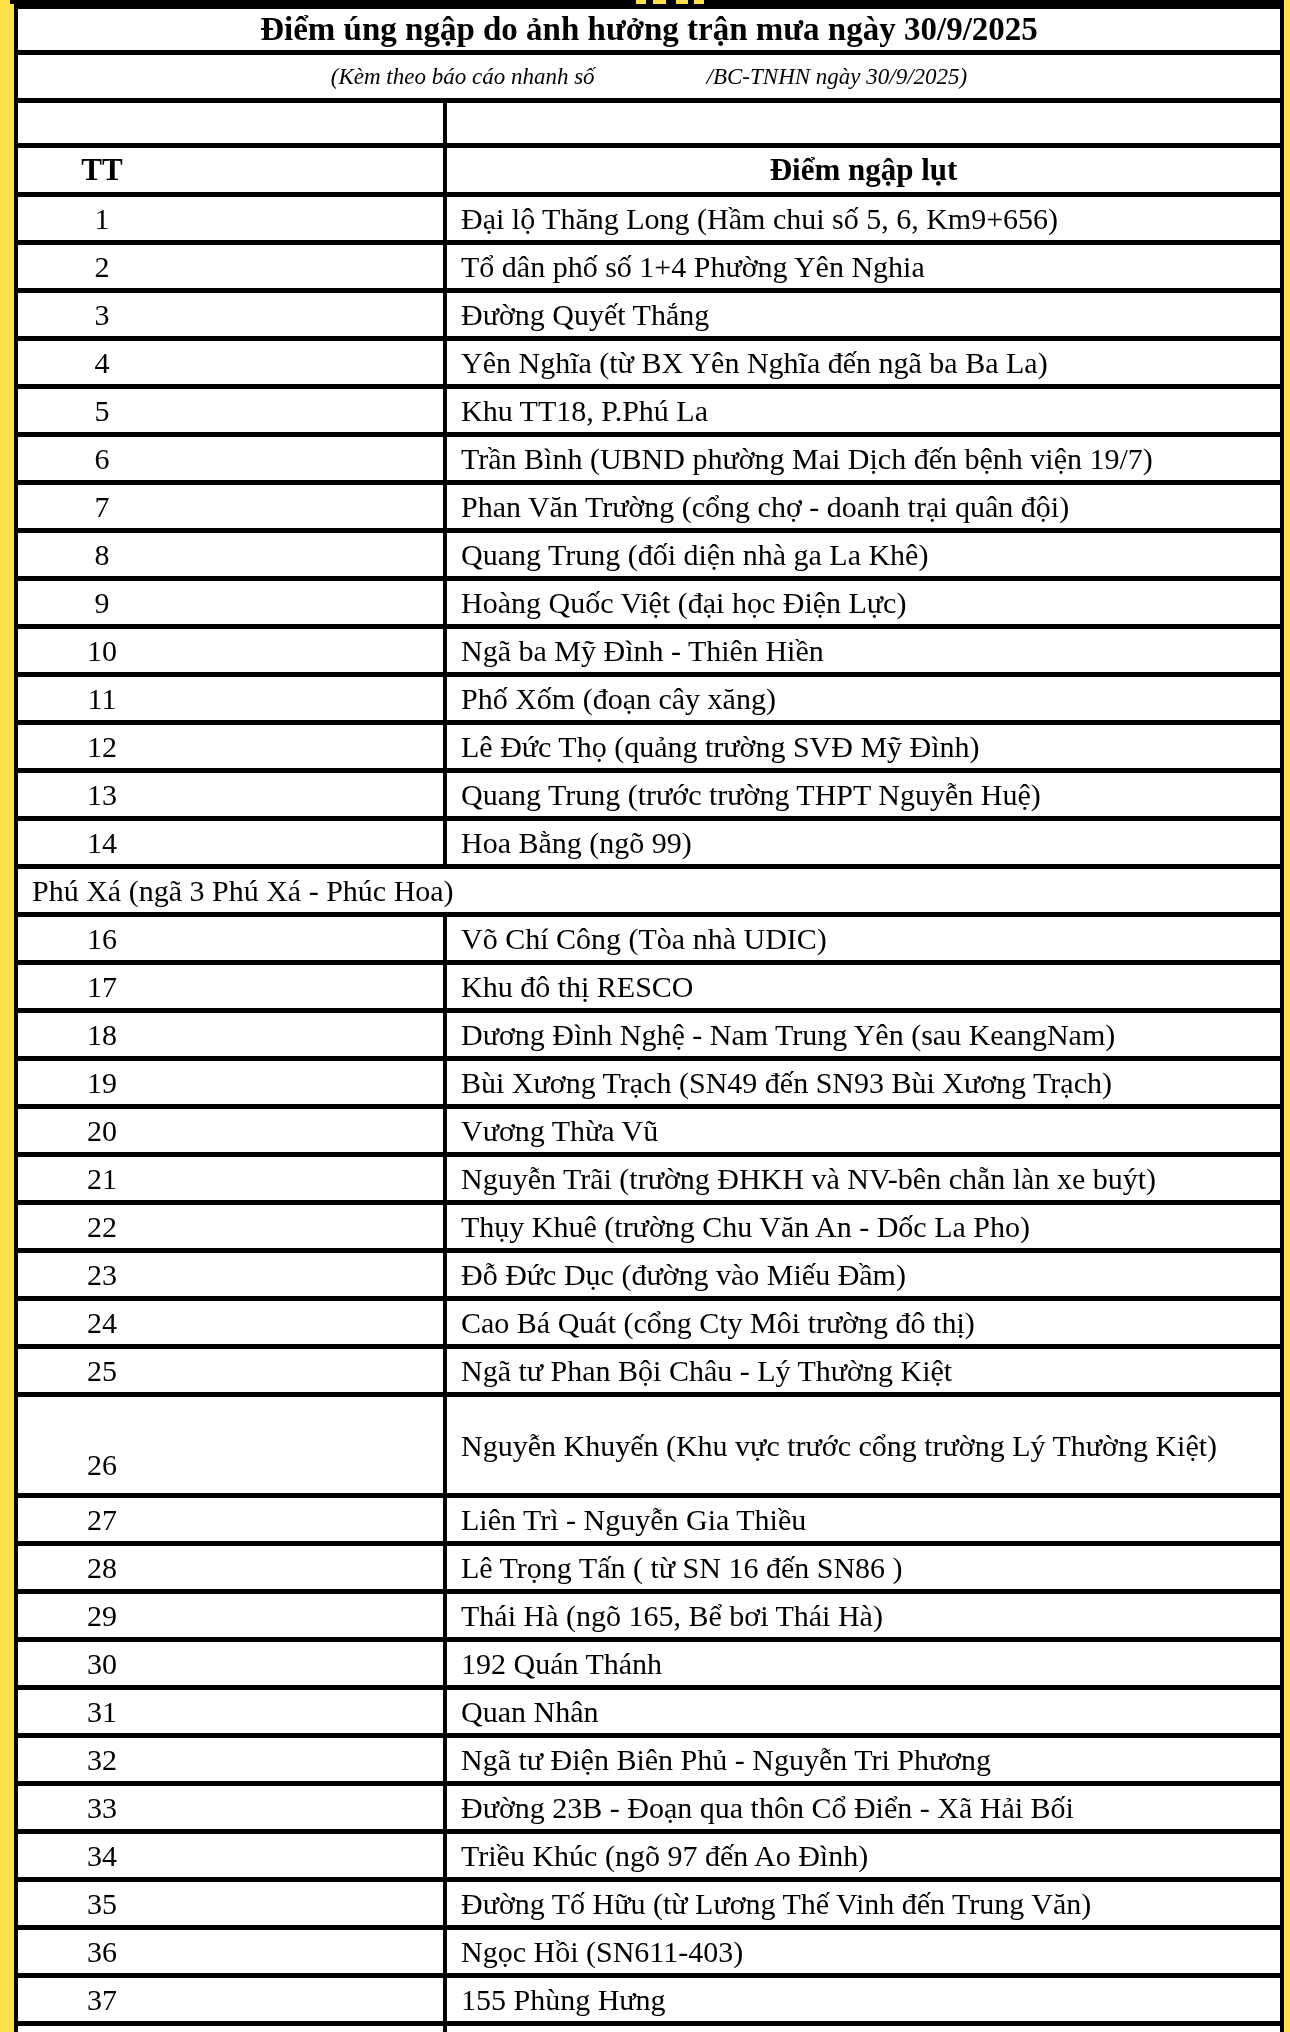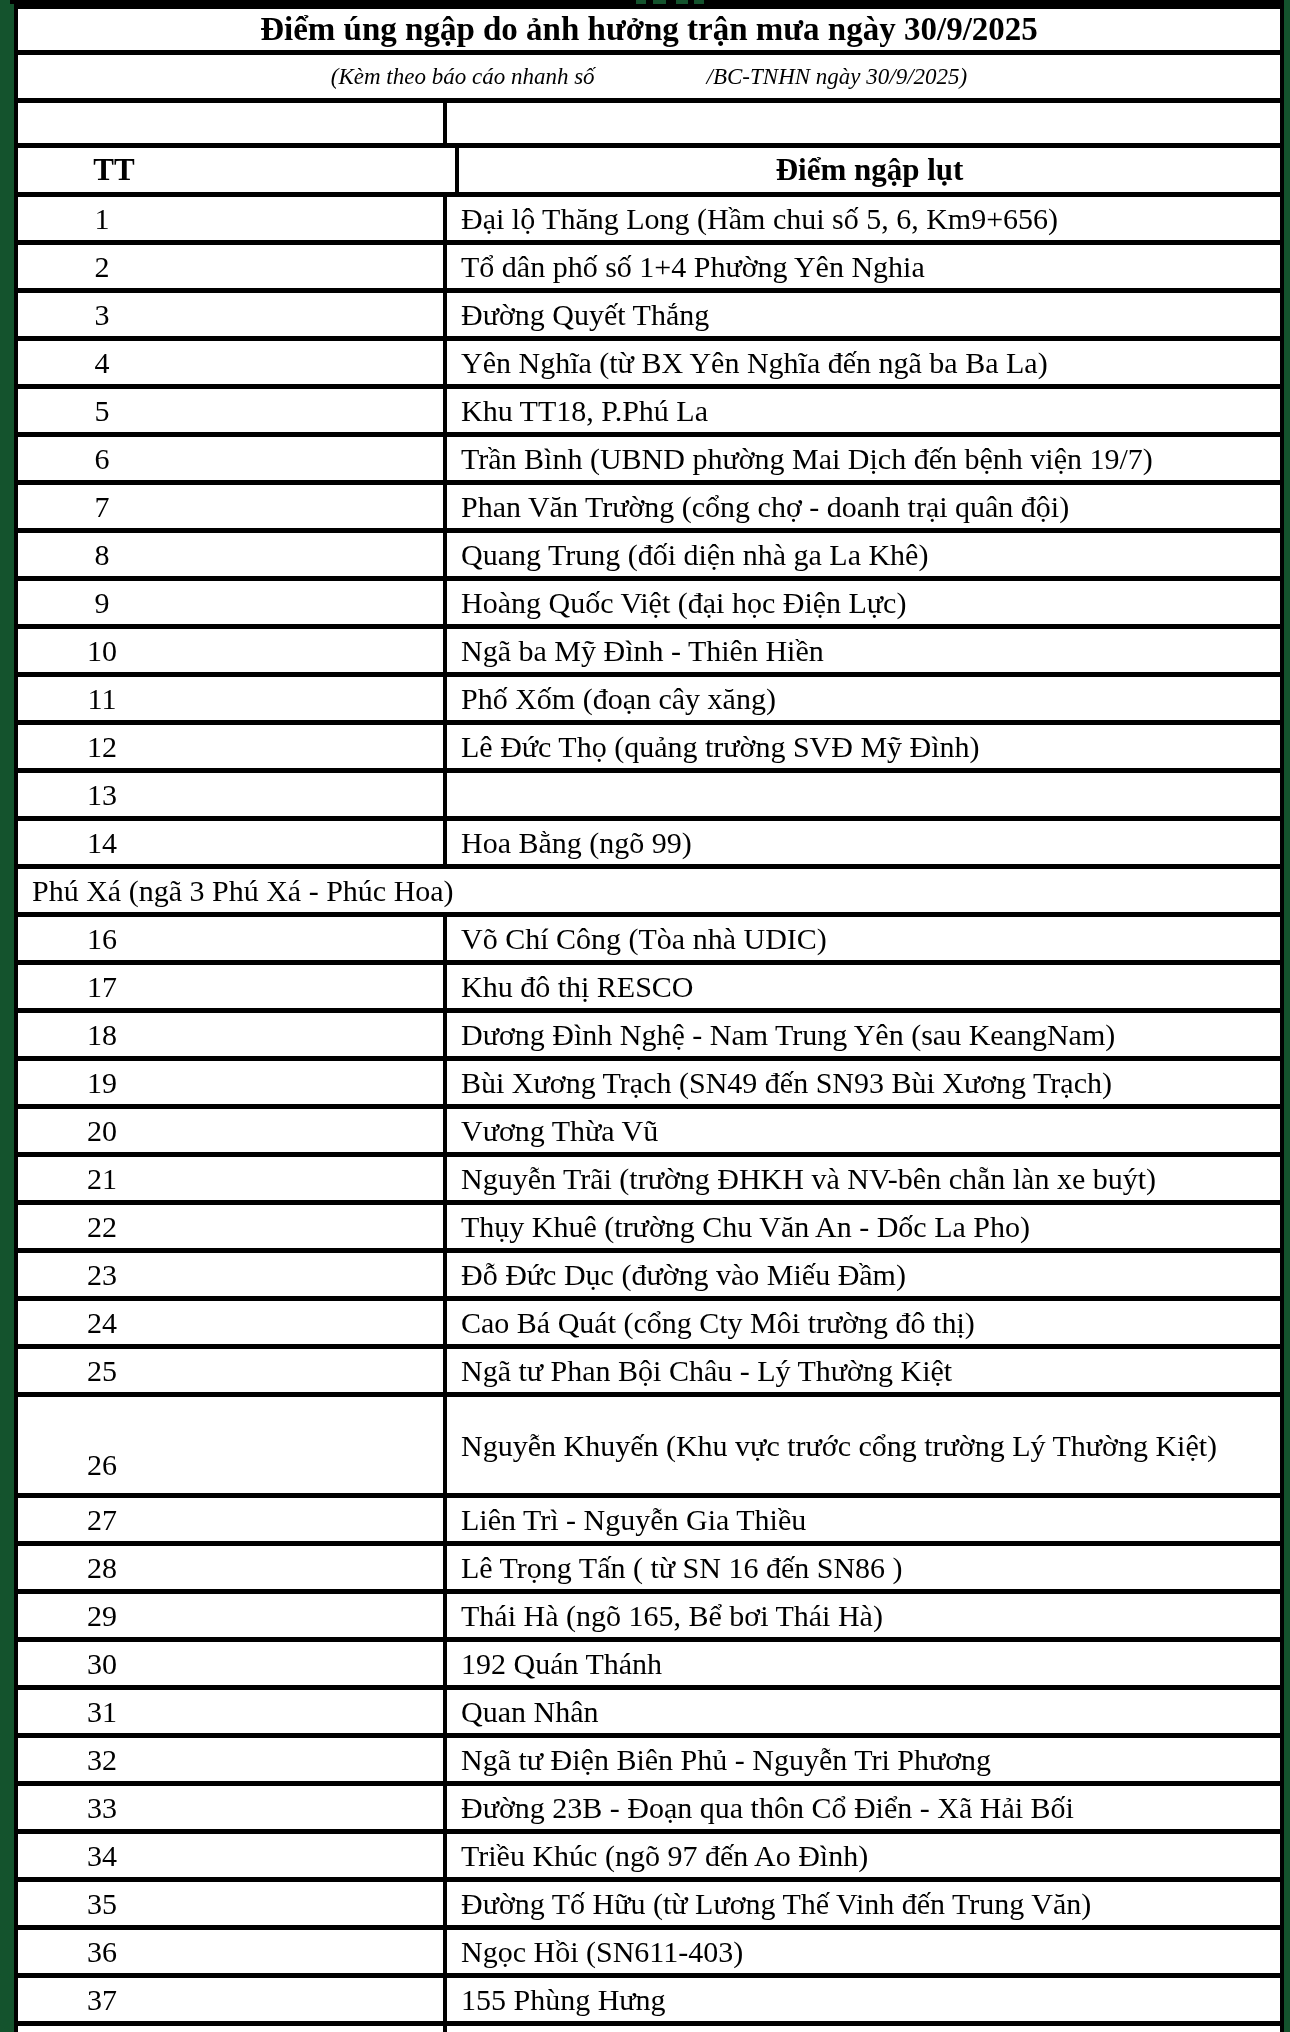--- a/index.html
+++ b/index.html
@@ -4,21 +4,21 @@
 <style>
   html, body {
     margin: 0;
     padding: 0;
     background: #ffffff;
   }
   .page {
     position: relative;
     width: 1290px;
     height: 2032px;
-    background: #14532d;
+    background: #fde047;
     overflow: hidden;
     font-family: "Liberation Serif", "DejaVu Serif", serif;
     color: #000000;
   }
   
   .stray-top { position: absolute; top: 0; left: 0; width: 1290px; height: 9px; }
   .stray-seg { position: absolute; top: 0; height: 4px; background: #000; }
   .stray-seg.left  { left: 10px;  width: 626px; }
   .stray-seg.right { left: 704px; width: 580px; }
   .frag { position: absolute; top: 0; background: #000; }
@@ -57,21 +57,20 @@
     font-style: italic;
     font-size: 23px;
     white-space: nowrap;
   }
   .subtitle-gap { display: inline-block; width: 112px; }
   .spacer-row { height: 45px; }
   .header-row {
     height: 49px;
     font-weight: bold;
     font-size: 31px;
-    padding-left: 12px;
   }
   .data-row { height: 48px; font-size: 30px; }
   .data-row.tall { height: 101px; }
   .bottom-sliver { height: 6px; border-bottom: none; }
 
   .tt-cell {
     width: 429px;
     flex: none;
     box-sizing: border-box;
     border-right: 4px solid #000;
@@ -248,20 +247,23 @@
     </div>
     <div class="pt-cell">
       <span>Lê Đức Thọ (quảng trường SVĐ Mỹ Đình)</span>
     </div>
   </div>
 
   <div class="row data-row">
     <div class="tt-cell">
       <div class="num-box">13</div>
     </div>
+    <div class="pt-cell">
+      <span>Quang Trung (trước trường THPT Nguyễn Huệ)</span>
+    </div>
   </div>
 
   <div class="row data-row">
     <div class="tt-cell">
       <div class="num-box">14</div>
     </div>
     <div class="pt-cell">
       <span>Hoa Bằng (ngõ 99)</span>
     </div>
   </div>

